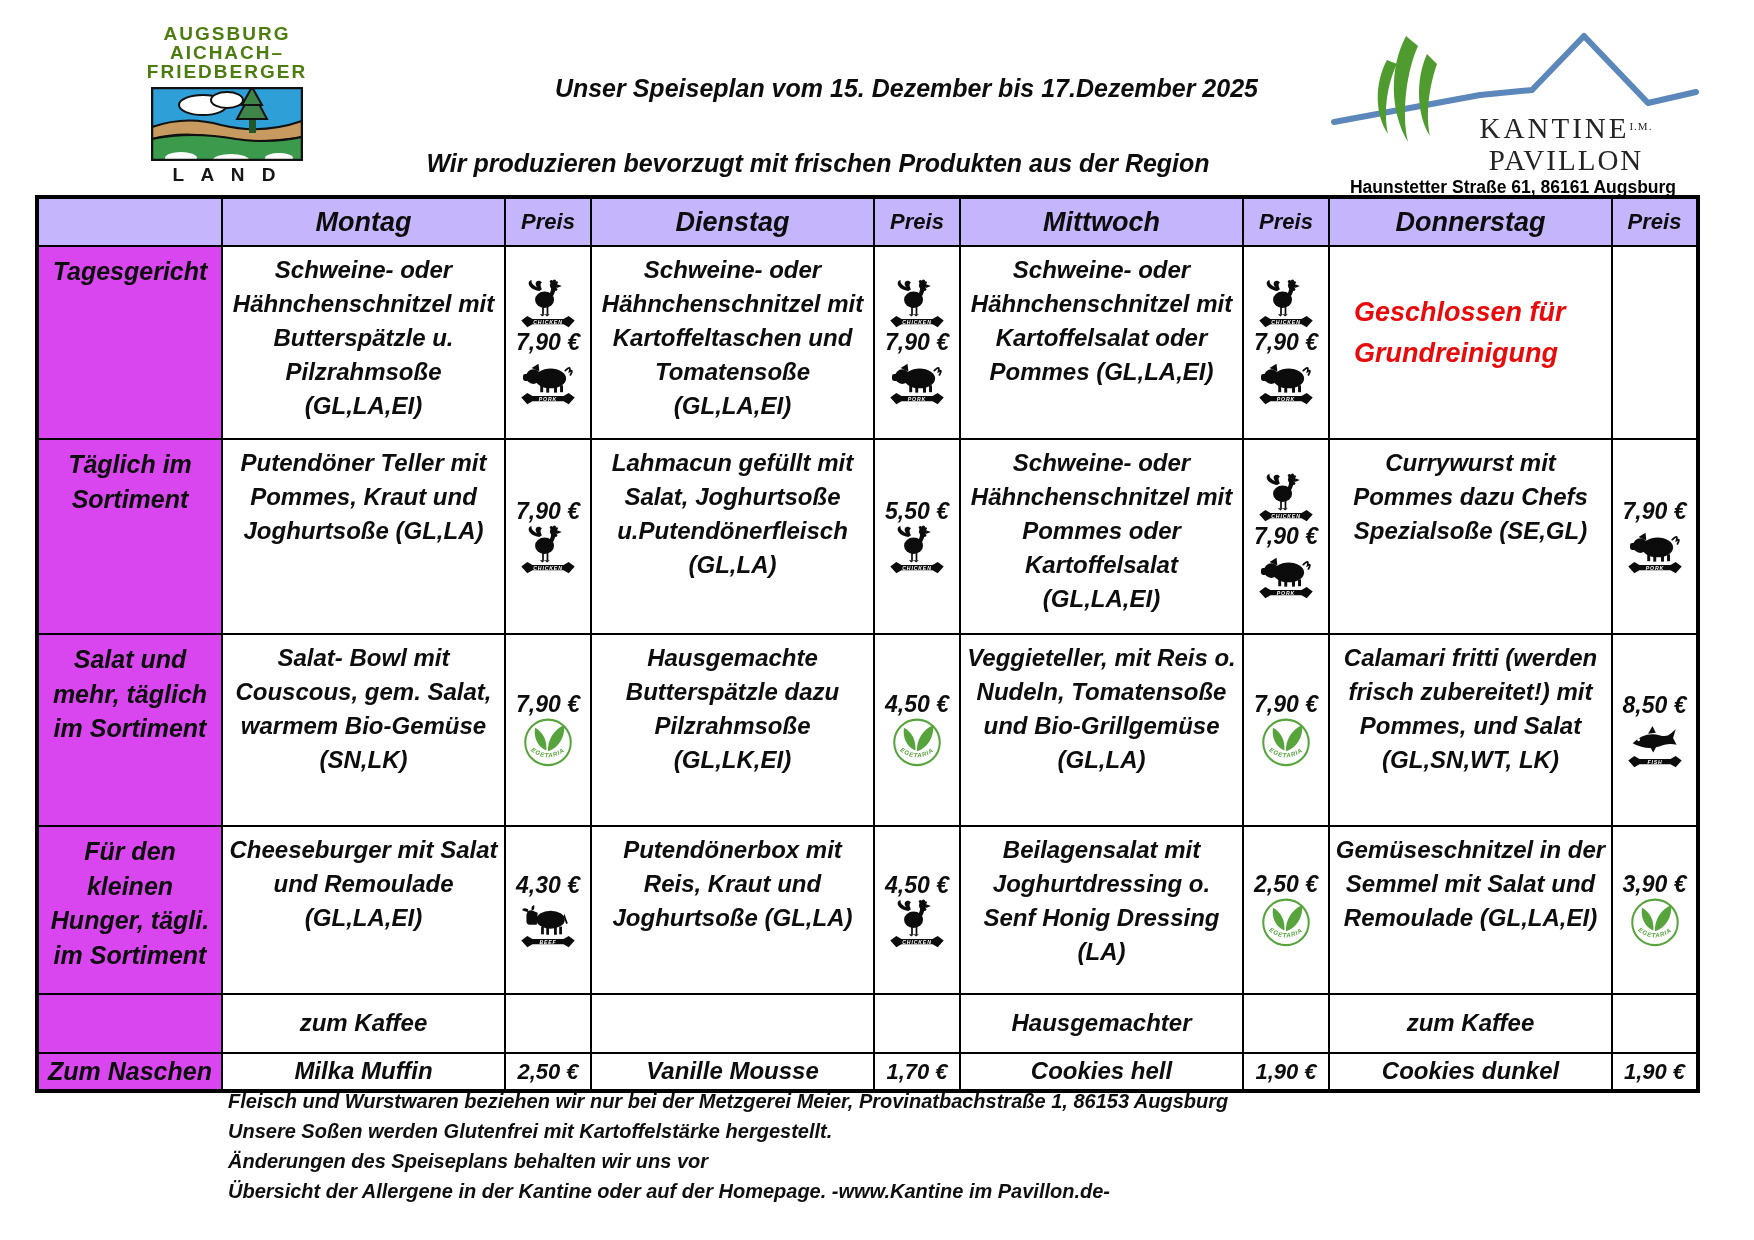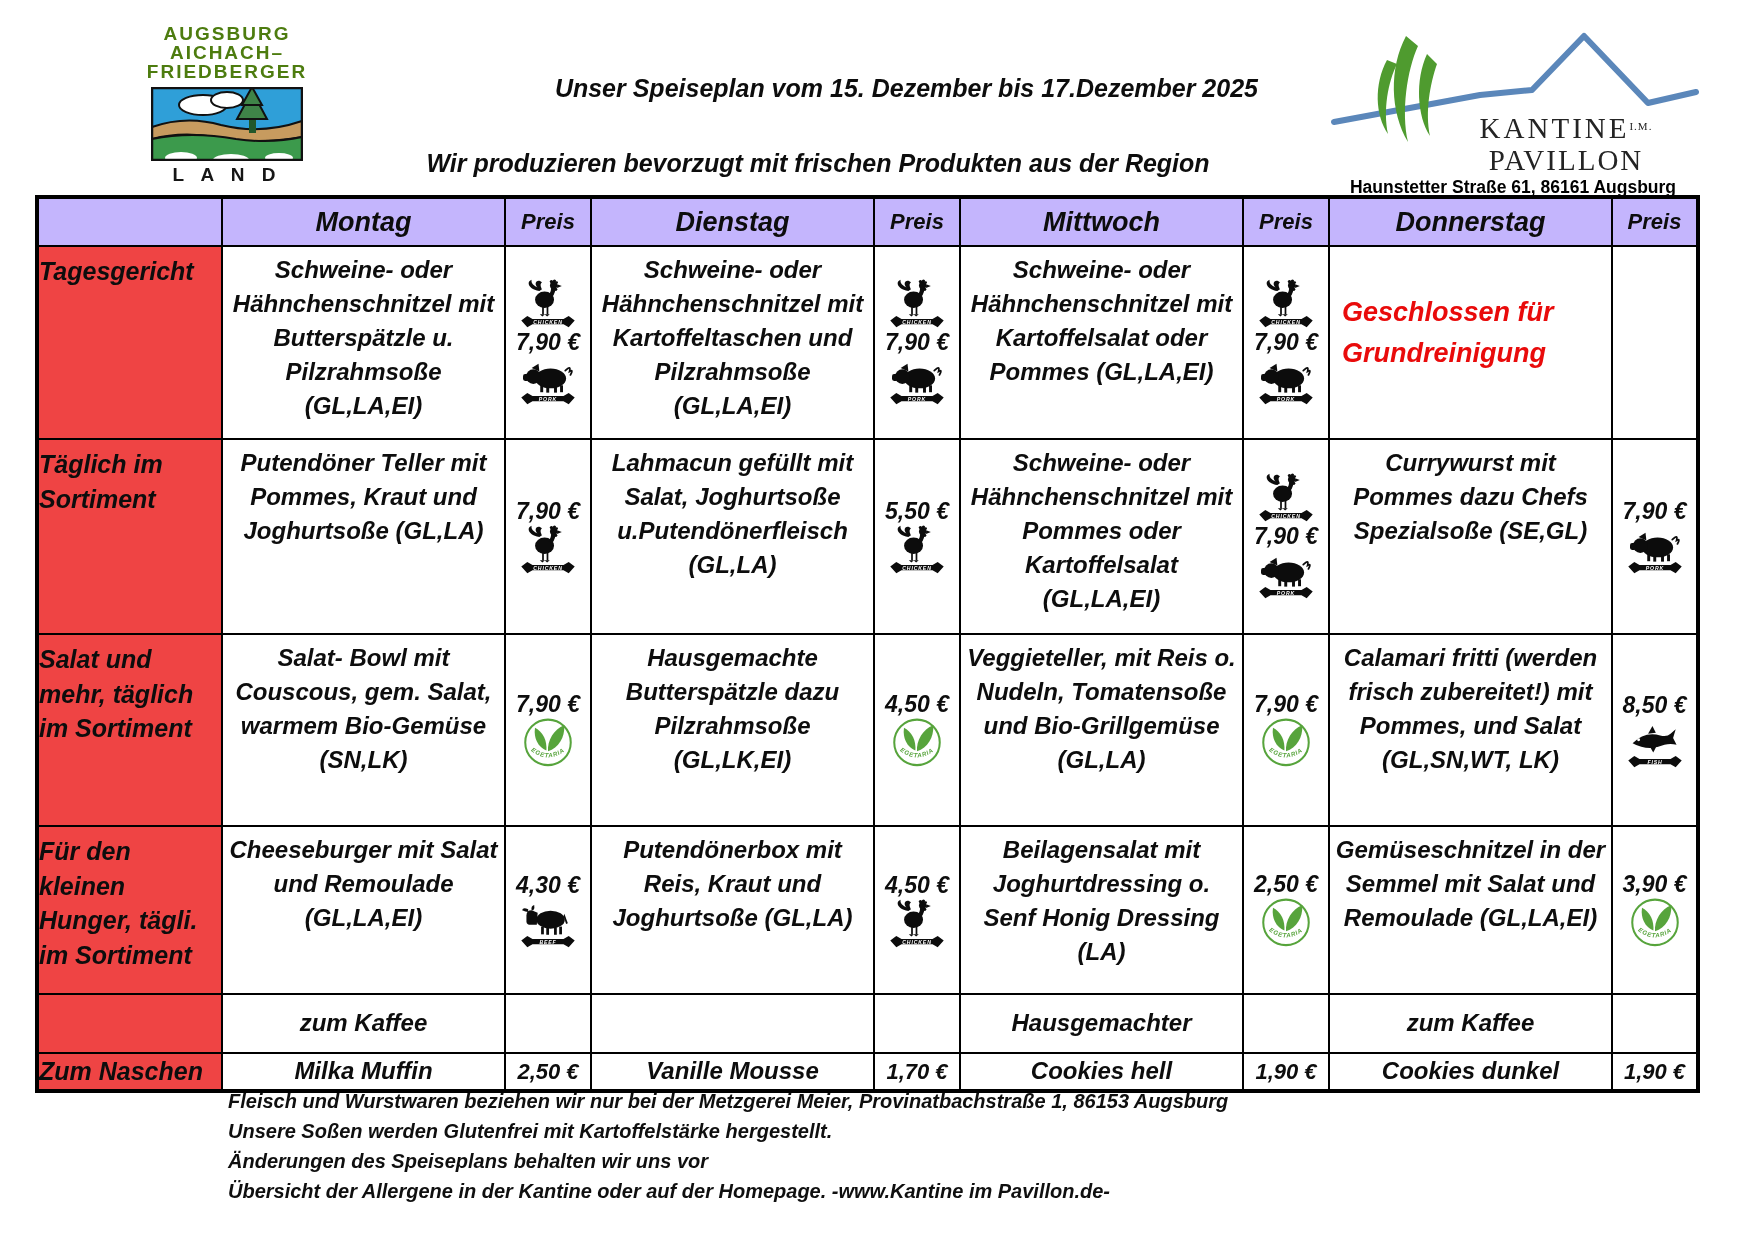--- a/index.html
+++ b/index.html
@@ -33,27 +33,27 @@
               border-collapse:collapse;table-layout:fixed;border:4px solid #000;}
   .menu-table th,.menu-table td{border:2.5px solid #000;font-weight:bold;font-style:italic;color:#0d0d0d;}
   .menu-table th{background:#c4b5fd;}
   .h-cat{background:#a9d08e;}
   .h-day{font-size:27px;}
   .h-price{font-size:22px;}
   tr.hr{height:49px;}
   tr.r0{height:193px;} tr.r1{height:195px;} tr.r2{height:192px;}
   tr.r3{height:168px;} tr.r4{height:59px;}  tr.r5{height:38px;}
 
-  td.cat{background:#ef4444;font-size:25px;text-align:left;vertical-align:top;
+  td.cat{background:#d946ef;font-size:25px;text-align:center;vertical-align:top;
          padding-top:7px;line-height:1.38;}
   tr.r4 td.cat, tr.r5 td.cat{vertical-align:middle;padding-top:0;}
 
   td.dish{font-size:24px;text-align:center;vertical-align:top;line-height:1.42;padding:6px 5px 0;}
   td.dish.closed{color:#e90b0b;font-size:27px;text-align:left;vertical-align:middle;
-                 padding:0 6px 20px 12px;line-height:1.5;}
+                 padding:0 6px 20px 24px;line-height:1.5;}
   td.dish.simple{vertical-align:middle;padding:0 4px;font-size:24px;}
 
   td.price{padding:0;text-align:center;vertical-align:middle;}
   td.price.simple{font-size:22px;}
   .pw{height:100%;display:flex;flex-direction:column;}
   .slot{flex:1;display:flex;align-items:flex-start;justify-content:center;overflow:hidden;}
   .price-text{font-size:23px;white-space:nowrap;}
 
   
   .footer{position:absolute;left:228px;top:1086px;font-weight:bold;font-style:italic;
@@ -169,21 +169,21 @@
       <rect x="39" y="35" width="3.4" height="7.5"></rect>
                     <rect x="46" y="34" width="3.4" height="8"></rect>
       <path d="M52 17 q7 -7 5 1 q5 -3 1 4" stroke="#0c0c0c" stroke-width="2" fill="none" stroke-linecap="round"></path>
                   </g>
     <path d="M8 43 L1 48 L8 56 L14 52.5 L50 52.5 L56 56 L63 48 L56 43 L50 46.5 L14 46.5 Z" fill="#0c0c0c"></path>
     <text x="32" y="52" font-size="6" font-weight="bold" fill="#fff" text-anchor="middle" letter-spacing="1">PORK</text>
                 </svg>
               </div>
             </div>
           </td>
-          <td class="dish">Schweine- oder Hähnchenschnitzel mit Kartoffeltaschen und Pilzrahmsoße (GL,LA,EI)</td>
+          <td class="dish">Schweine- oder Hähnchenschnitzel mit Kartoffeltaschen und Tomatensoße (GL,LA,EI)</td>
           <td class="price">
             <div class="pw">
               <div class="slot">
                 <svg viewBox="0 0 64 58" width="56" height="50">
     <g fill="#0c0c0c">
                     <path d="M22 14 C10 12 6 4 13 1 C12 6 17 8 20 10 C14 4 21 -1 25 4 C22 6 24 10 25 12 Z"></path>
       <ellipse cx="28" cy="24" rx="11" ry="9.5"></ellipse>
       <path d="M33 19 Q36 13 36 8 L41 8 Q41 15 37 21 Z"></path>
       <circle cx="38.5" cy="7.5" r="4.2"></circle>
       <circle cx="36" cy="3" r="1.9"></circle>

